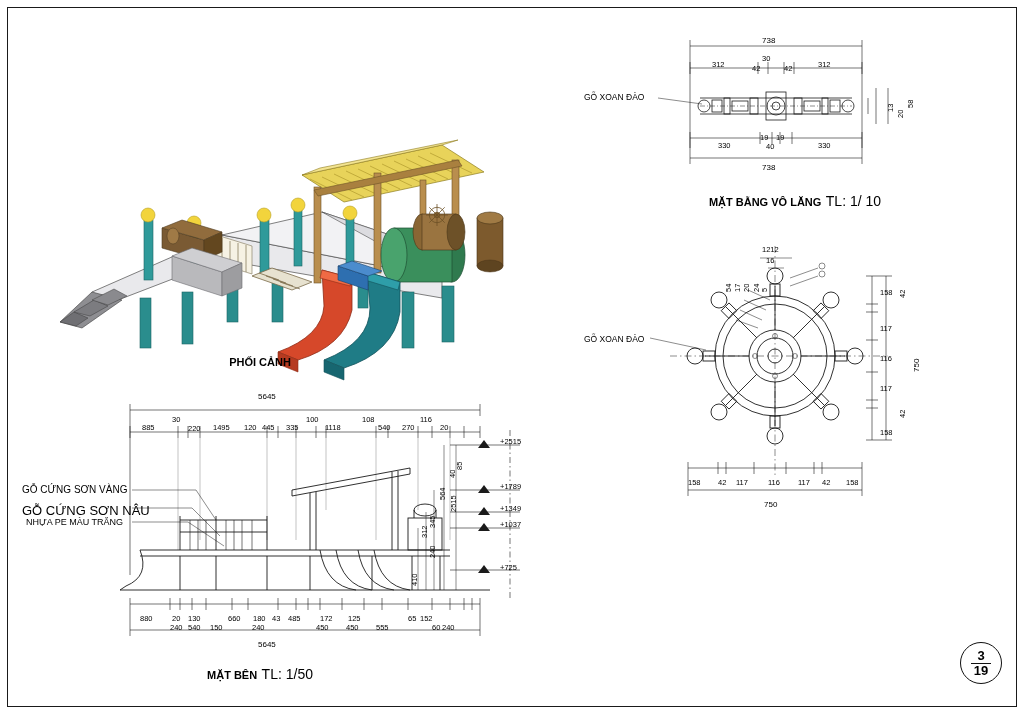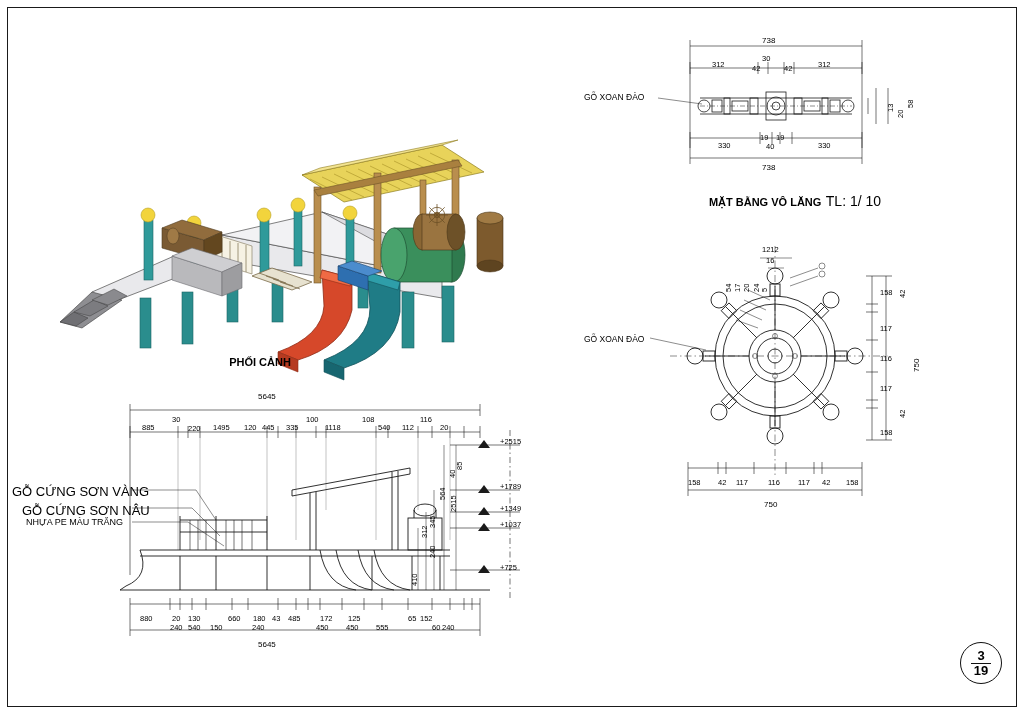--- a/index.html
+++ b/index.html
@@ -335,21 +335,21 @@
   <div class="abs tiny" style="left:172px;top:415px;">30</div>
   <div class="abs tiny" style="left:188px;top:424px;">220</div>
   <div class="abs tiny" style="left:213px;top:423px;">1495</div>
   <div class="abs tiny" style="left:244px;top:423px;">120</div>
   <div class="abs tiny" style="left:262px;top:423px;">445</div>
   <div class="abs tiny" style="left:286px;top:423px;">335</div>
   <div class="abs tiny" style="left:306px;top:415px;">100</div>
   <div class="abs tiny" style="left:325px;top:423px;">1118</div>
   <div class="abs tiny" style="left:362px;top:415px;">108</div>
   <div class="abs tiny" style="left:378px;top:423px;">540</div>
-  <div class="abs tiny" style="left:402px;top:423px;">112</div>
+  <div class="abs tiny" style="left:402px;top:423px;">270</div>
   <div class="abs tiny" style="left:420px;top:415px;">116</div>
   <div class="abs tiny" style="left:440px;top:423px;">20</div>
 
   <div class="abs tiny" style="left:140px;top:614px;">880</div>
   <div class="abs tiny" style="left:172px;top:614px;">20</div>
   <div class="abs tiny" style="left:170px;top:623px;">240</div>
   <div class="abs tiny" style="left:188px;top:614px;">130</div>
   <div class="abs tiny" style="left:188px;top:623px;">540</div>
   <div class="abs tiny" style="left:210px;top:623px;">150</div>
   <div class="abs tiny" style="left:228px;top:614px;">660</div>
@@ -375,24 +375,28 @@
 
   <div class="abs tiny" style="left:449px;top:512px;transform:rotate(-90deg);transform-origin:left top;">2515</div>
   <div class="abs tiny" style="left:438px;top:500px;transform:rotate(-90deg);transform-origin:left top;">564</div>
   <div class="abs tiny" style="left:428px;top:528px;transform:rotate(-90deg);transform-origin:left top;">345</div>
   <div class="abs tiny" style="left:420px;top:538px;transform:rotate(-90deg);transform-origin:left top;">312</div>
   <div class="abs tiny" style="left:410px;top:586px;transform:rotate(-90deg);transform-origin:left top;">410</div>
   <div class="abs tiny" style="left:428px;top:558px;transform:rotate(-90deg);transform-origin:left top;">240</div>
   <div class="abs tiny" style="left:448px;top:478px;transform:rotate(-90deg);transform-origin:left top;">40</div>
   <div class="abs tiny" style="left:455px;top:470px;transform:rotate(-90deg);transform-origin:left top;">85</div>
 
-  <div class="abs" style="left:12px;top:484px;font-size:13px;">GỖ CỨNG SƠN VÀNG</div>
+  <div class="abs" style="left:22px;top:484px;font-size:10px;">GỖ CỨNG SƠN VÀNG</div>
   <div class="abs" style="left:22px;top:503px;font-size:13px;">GỖ CỨNG SƠN NÂU</div>
   <div class="abs" style="left:26px;top:517px;font-size:9px;">NHỰA PE MÀU TRẮNG</div>
 
+  <div class="abs caption" style="left:140px;top:665px;width:240px;">
+    <span class="title-cap">MẶT BÊN</span>
+    <span class="title-sub">TL: 1/50</span>
+  </div>
 
   <div class="abs" style="left:640px;top:28px;width:300px;height:150px;">
     <svg width="300" height="150" viewBox="0 0 300 150">
       <g stroke="#1a1a1a" stroke-width="0.6" fill="none">
 
         <line x1="50" y1="18" x2="222" y2="18"></line>
         <line x1="50" y1="12" x2="50" y2="120"></line>
         <line x1="222" y1="12" x2="222" y2="120"></line>
 
         <line x1="50" y1="40" x2="222" y2="40"></line>

